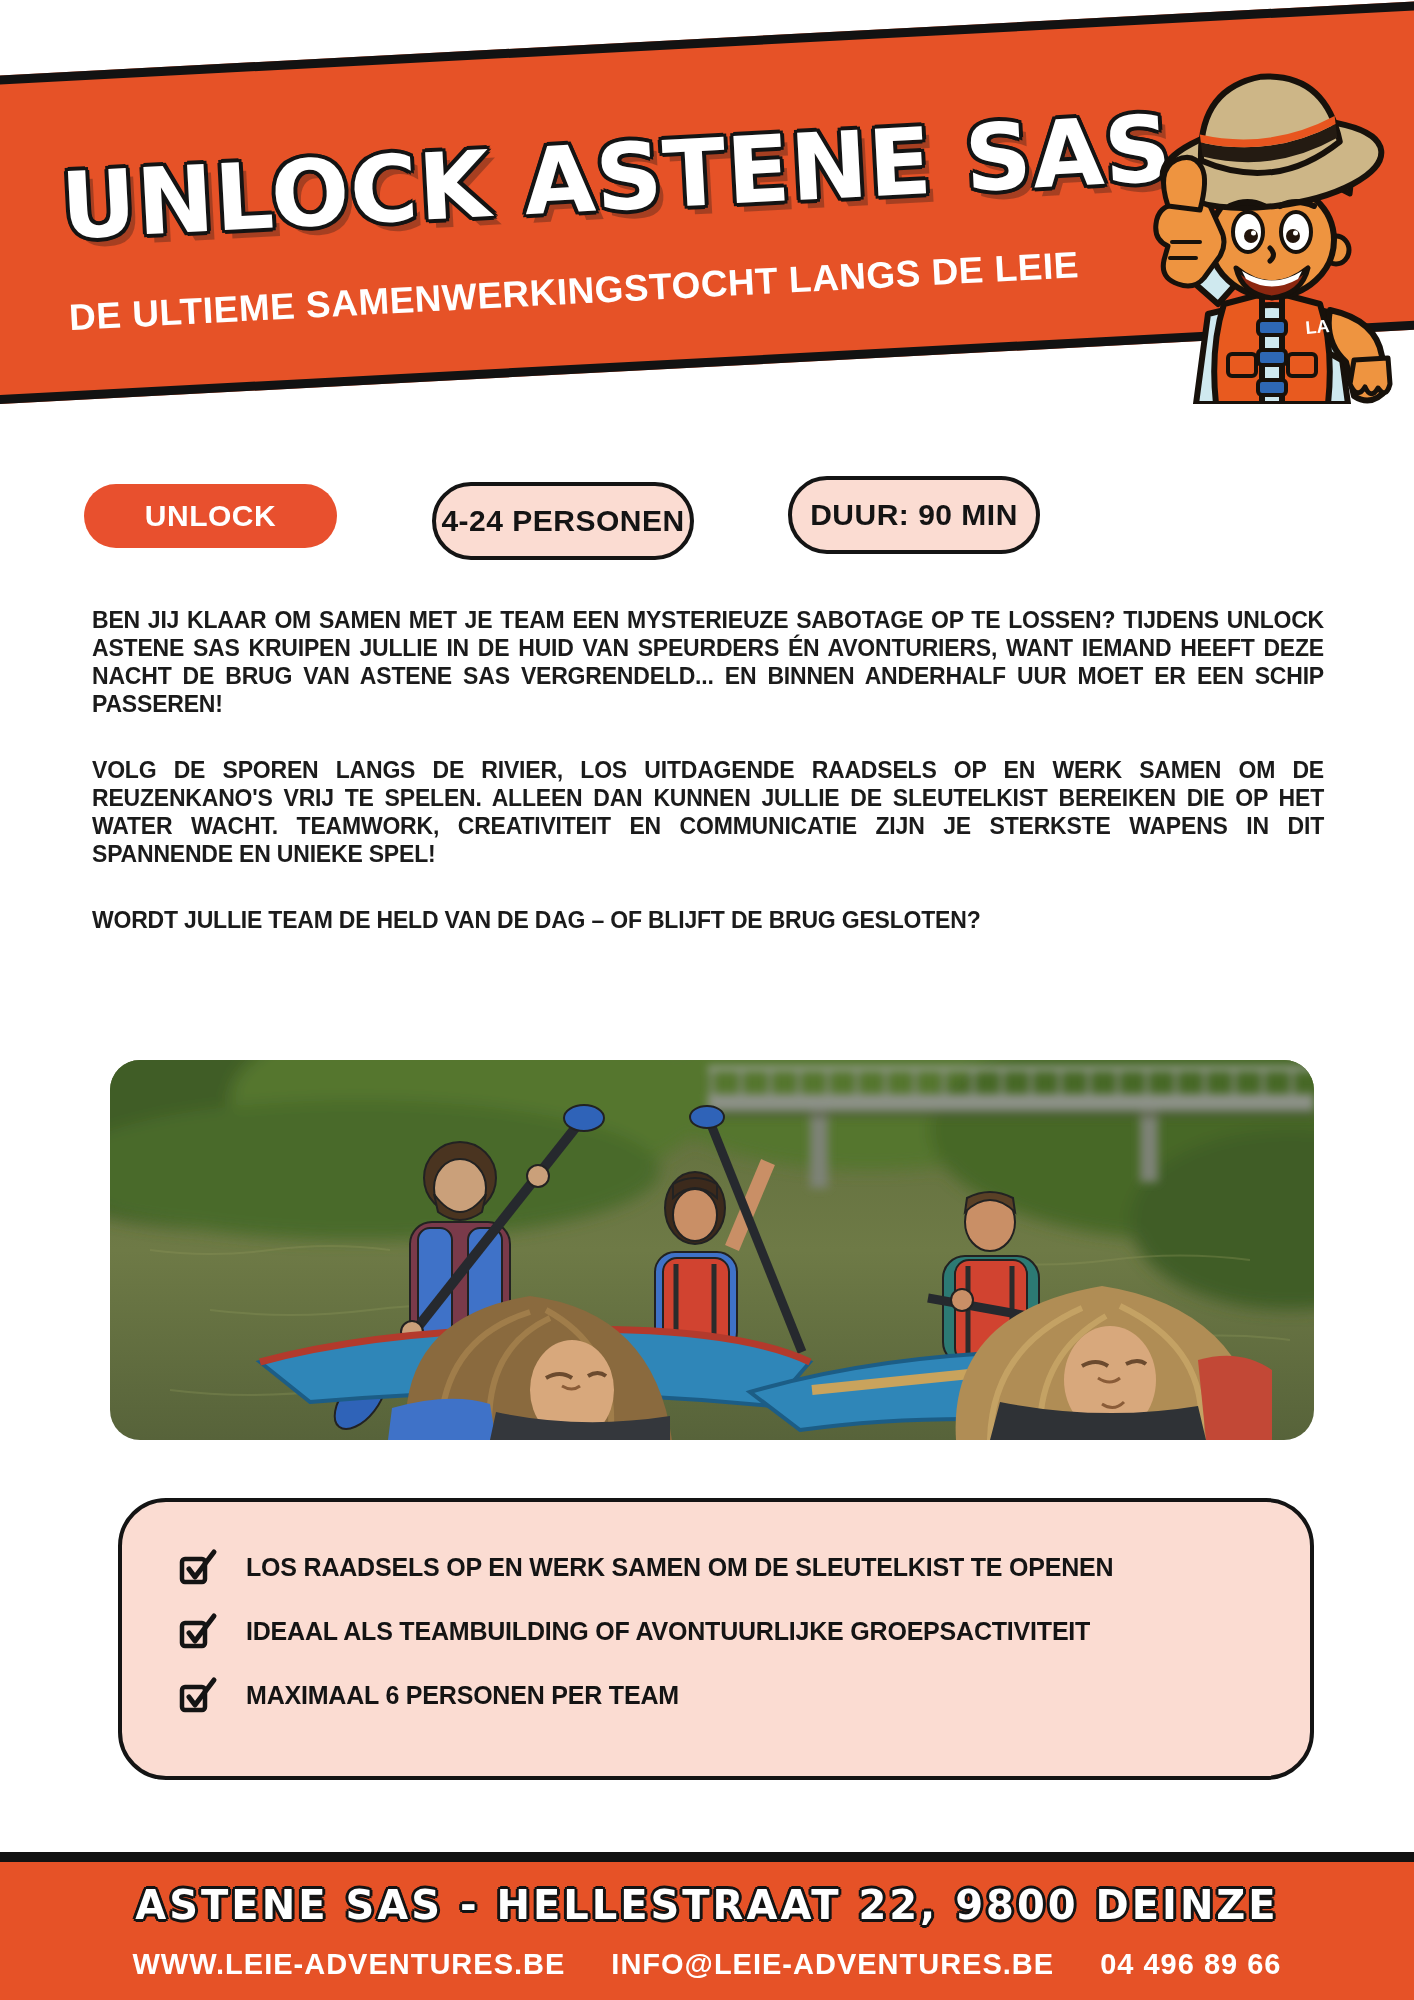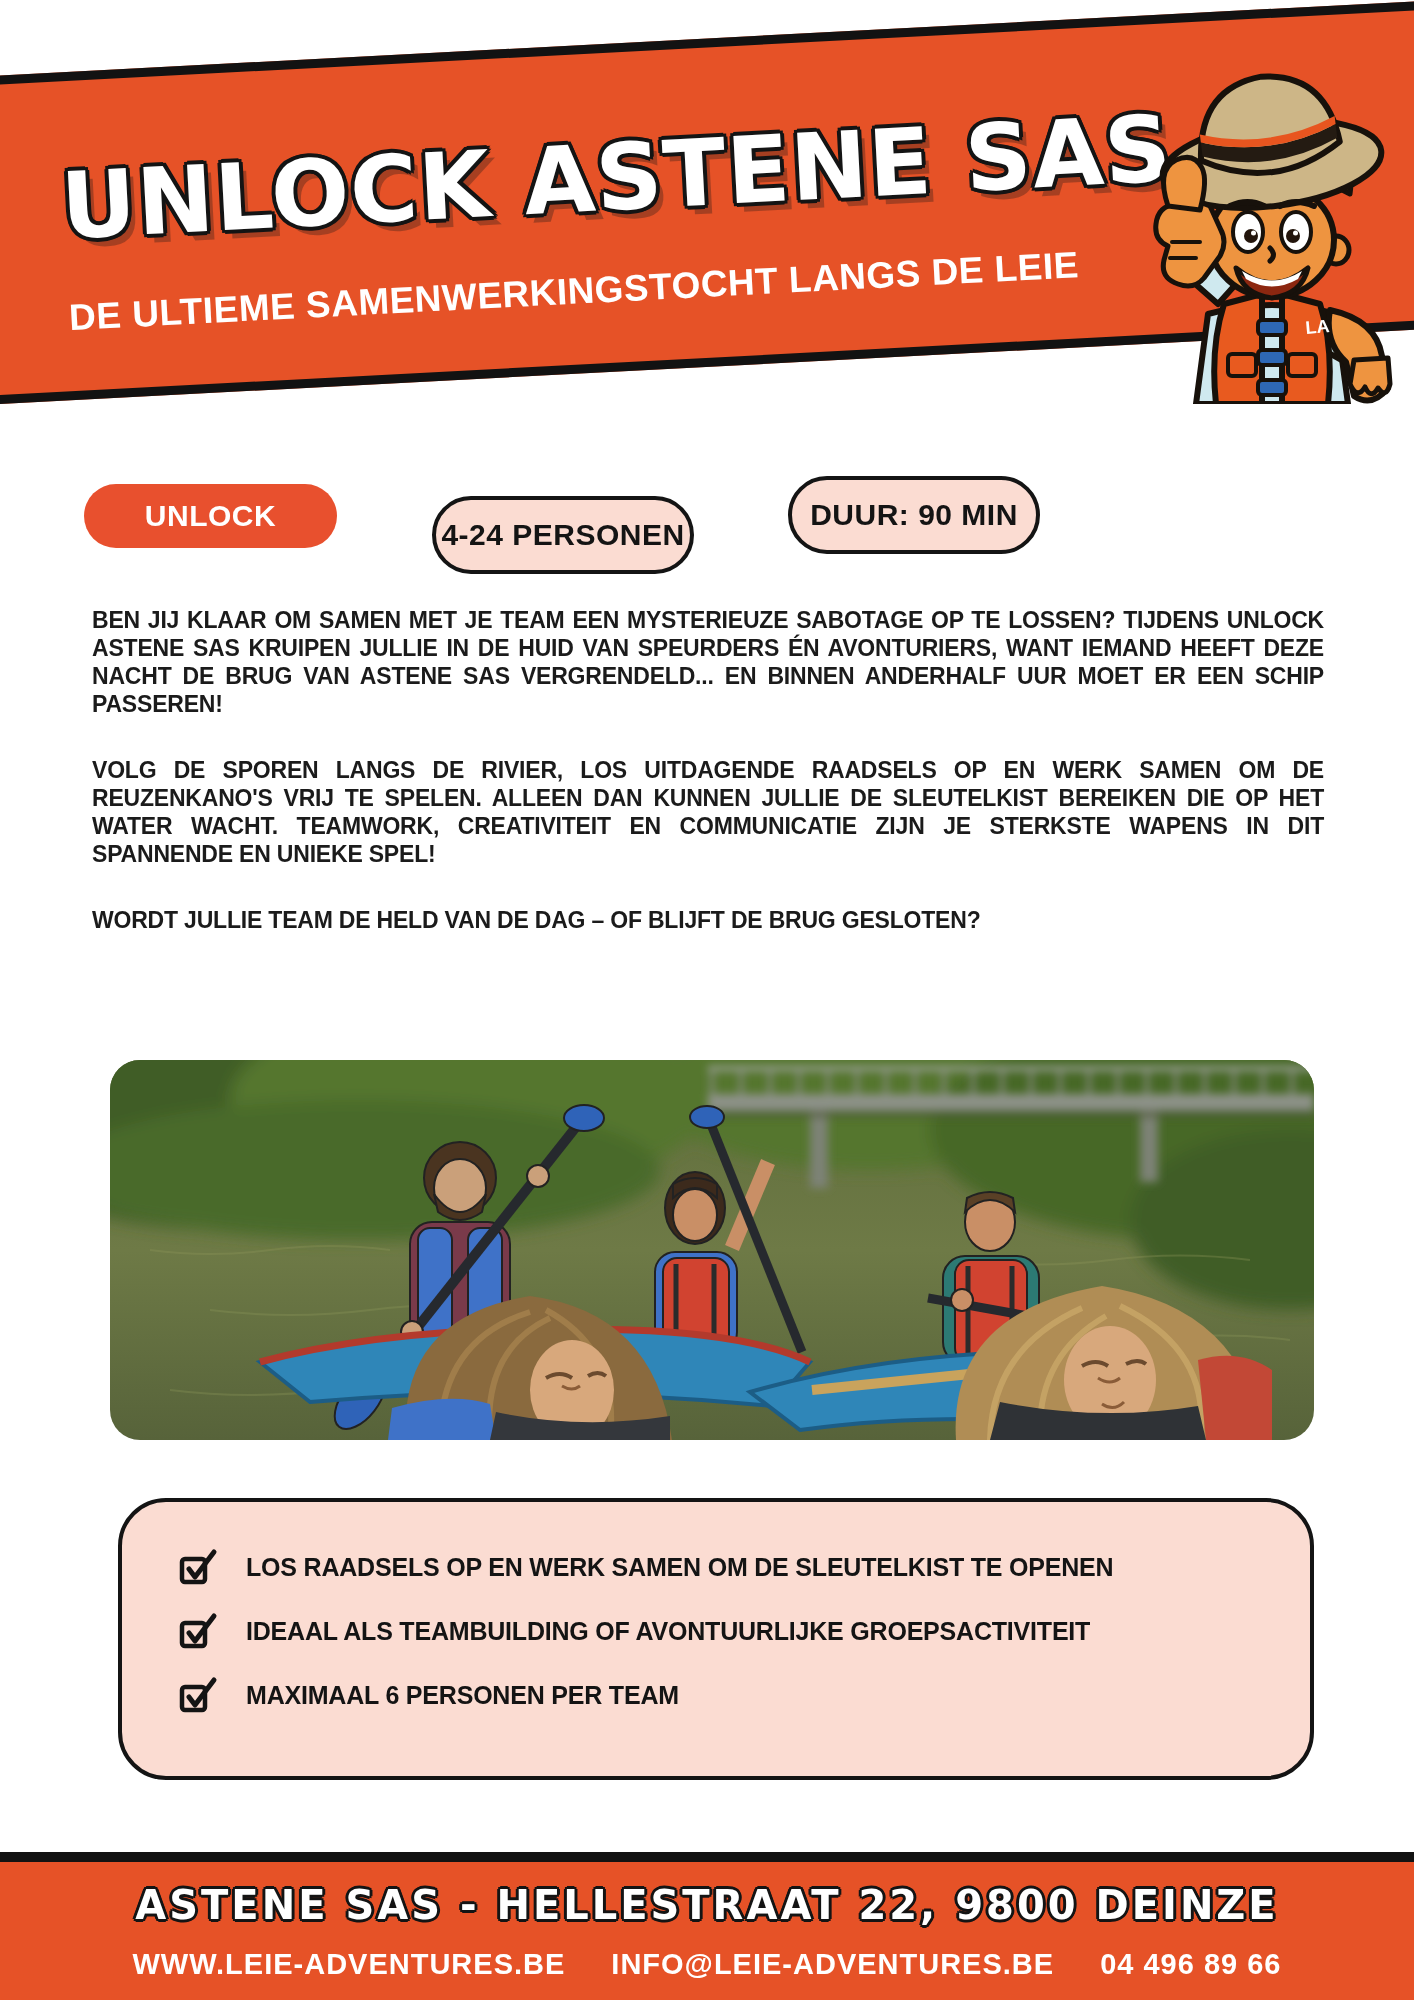--- a/index.html
+++ b/index.html
@@ -31,21 +31,21 @@
   .mascot{position:absolute;left:1124px;top:52px;width:282px;height:352px;z-index:3;}
   
   .badge{
     position:absolute;display:flex;align-items:center;justify-content:center;
     font-weight:700;font-size:30px;letter-spacing:.5px;white-space:nowrap;
     border-radius:40px;z-index:2;
   }
   .badge.solid{background:#E8502E;color:#ffffff;border:none;}
   .badge.outline{background:#FBDCD2;color:#141414;border:4px solid #141414;}
   .badge-unlock{left:84px;top:484px;width:253px;height:64px;}
-  .badge-persons{left:432px;top:496px;width:254px;height:70px;}
+  .badge-persons{left:432px;top:482px;width:254px;height:70px;}
   .badge-duration{left:788px;top:476px;width:244px;height:70px;}
   
   .intro{position:absolute;left:92px;top:606px;width:1232px;color:#1B1B1B;z-index:2;}
   .intro p{
     margin:0 0 38px 0;font-size:23px;font-weight:700;line-height:28px;
     text-align:justify;letter-spacing:-0.2px;
   }
   .intro p.last{text-align:left;margin-bottom:0;}
   
   .photo{

